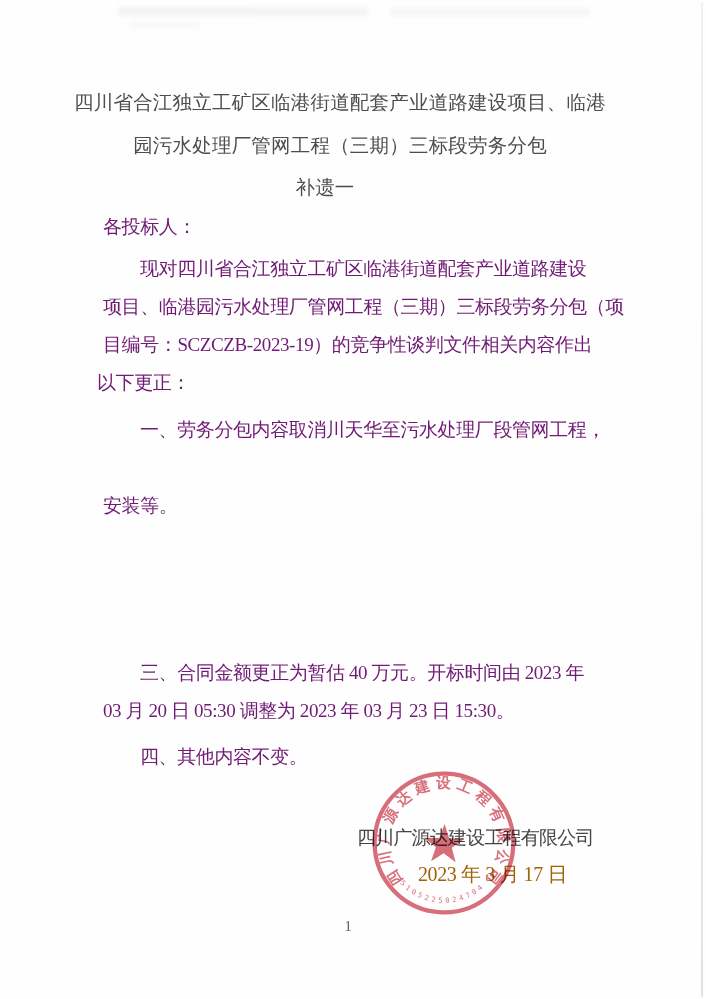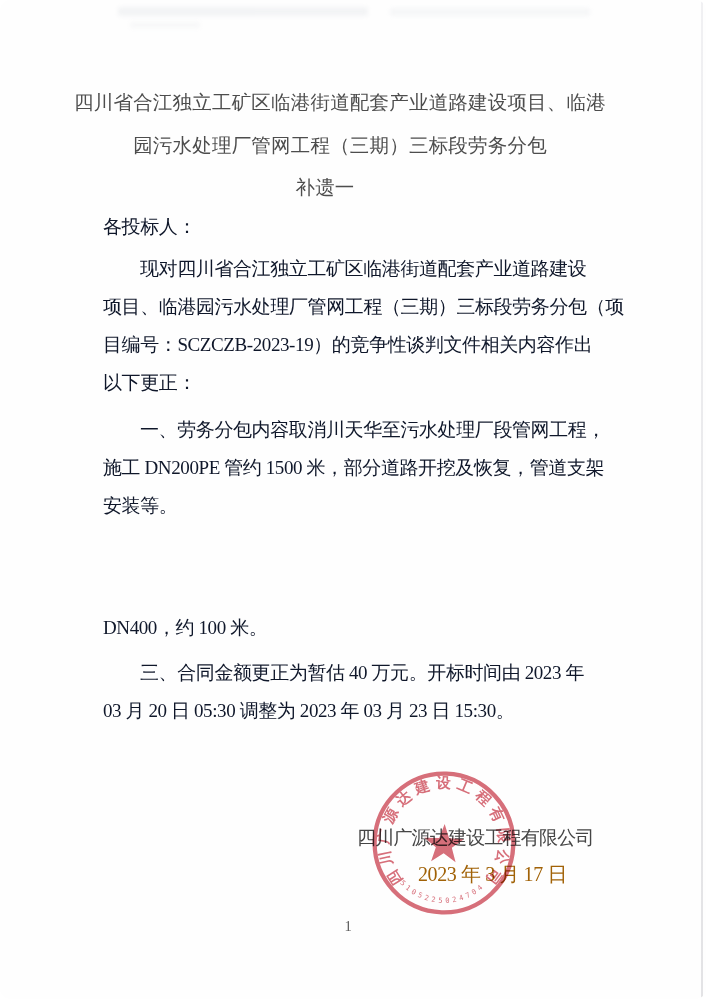--- a/index.html
+++ b/index.html
@@ -7,21 +7,21 @@
     position:relative;
     width:706px;height:999px;
     background:#fefefe;
     overflow:hidden;
     font-family:"Liberation Serif","DejaVu Serif",serif;
     border-radius:10px;
   }
   .ln{
     position:absolute;
     white-space:nowrap;
-    color:#0f172a;
+    color:#701a75;
     font-size:19px;
     letter-spacing:-0.4px;
     line-height:22px;
   }
   .ct{left:0;width:706px;text-align:center;transform:translateX(-13px);}
   .title-ln{font-size:19.5px;color:#4d4d4d;letter-spacing:0.2px;}
   .sub{transform:translateX(-28px);}
   .sig{color:#454545;}
   .date-ln{color:#a16207;font-size:20px;}
   .pageno{
@@ -68,31 +68,30 @@
 
   <div class="ln ct title-ln" style="top:92px">四川省合江独立工矿区临港街道配套产业道路建设项目、临港</div>
   <div class="ln ct title-ln" style="top:135px">园污水处理厂管网工程（三期）三标段劳务分包</div>
   <div class="ln ct title-ln sub" style="top:177px">补遗一</div>
 
   <div class="ln" style="top:216px;left:103px">各投标人：</div>
 
   <div class="ln" style="top:258px;left:140px">现对四川省合江独立工矿区临港街道配套产业道路建设</div>
   <div class="ln" style="top:296px;left:103px">项目、临港园污水处理厂管网工程（三期）三标段劳务分包（项</div>
   <div class="ln" style="top:334px;left:103px">目编号：SCZCZB-2023-19）的竞争性谈判文件相关内容作出</div>
-  <div class="ln" style="top:372px;left:103px">以下更正：</div>
+  <div class="ln" style="top:372px;left:97px">以下更正：</div>
 
   <div class="ln" style="top:419px;left:140px">一、劳务分包内容取消川天华至污水处理厂段管网工程，</div>
-  <div class="ln" style="top:457px;left:103px">施工 DN200PE 管约 1500 米，部分道路开挖及恢复，管道支架</div>
   <div class="ln" style="top:495px;left:103px">安装等。</div>
 
-  <div class="ln" style="top:617px;left:103px">DN400，约 100 米。</div>
 
   <div class="ln" style="top:662px;left:140px">三、合同金额更正为暂估 40 万元。开标时间由 2023 年</div>
   <div class="ln" style="top:700px;left:103px">03 月 20 日 05:30 调整为 2023 年 03 月 23 日 15:30。</div>
 
+  <div class="ln" style="top:746px;left:140px">四、其他内容不变。</div>
 
   <div class="ln sig" style="top:827px;left:357px;letter-spacing:-0.8px">四川广源达建设工程有限公司</div>
   <div class="ln date-ln" style="top:863px;left:418px">2023 年 3 月 17 日</div>
 
   <div class="stamp">
     <svg viewBox="0 0 160 160" xmlns="http://www.w3.org/2000/svg">
       <defs>
         <path id="ringPath" d="M 39 121 A 58 58 0 1 1 121 121" fill="none"></path>
         <path id="serialPath" d="M 20.8 101.5 A 63 63 0 0 0 139.2 101.5" fill="none"></path>
       </defs>

